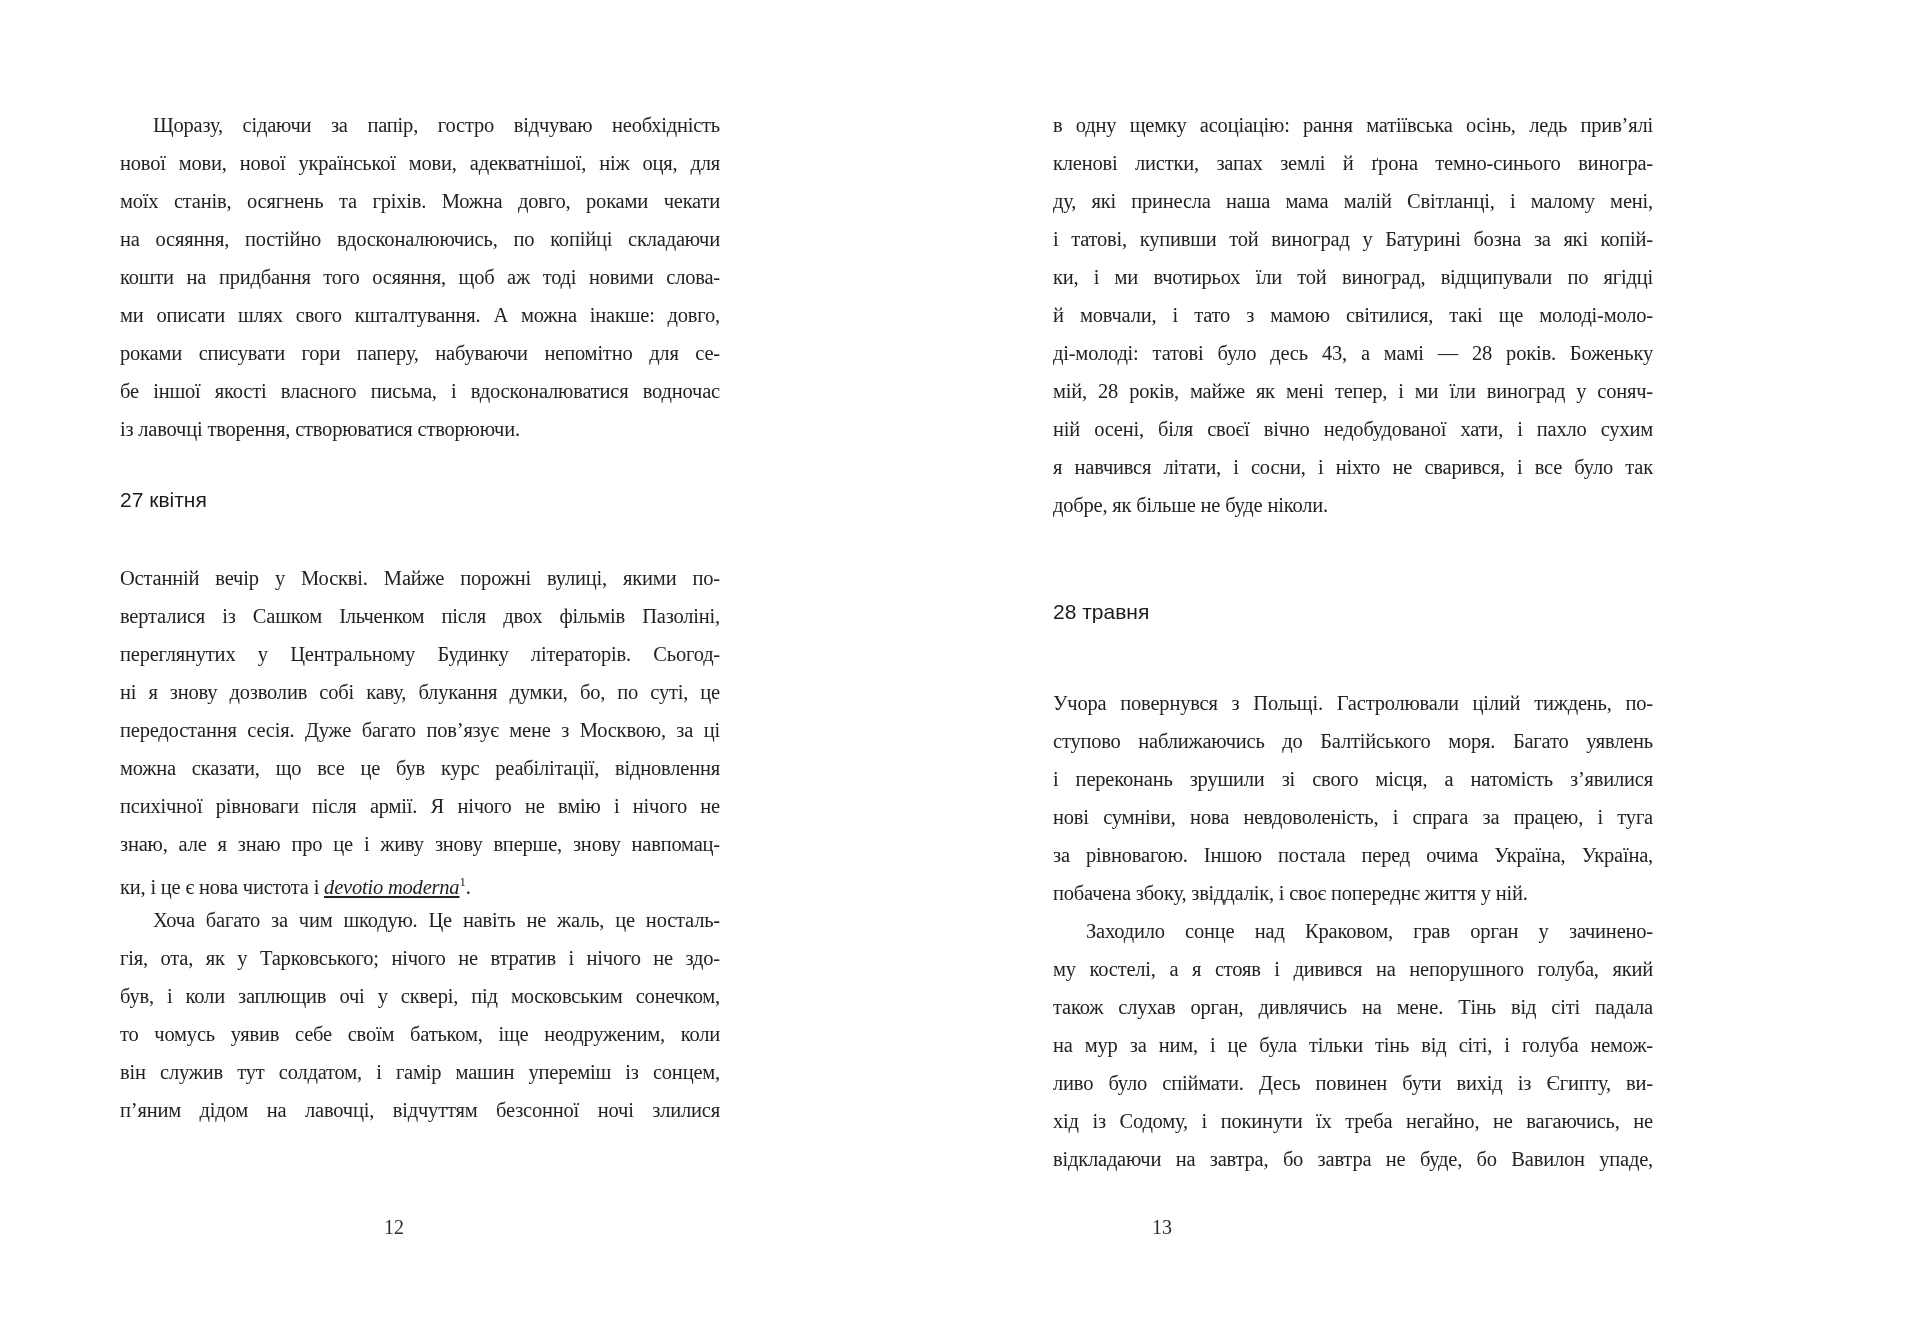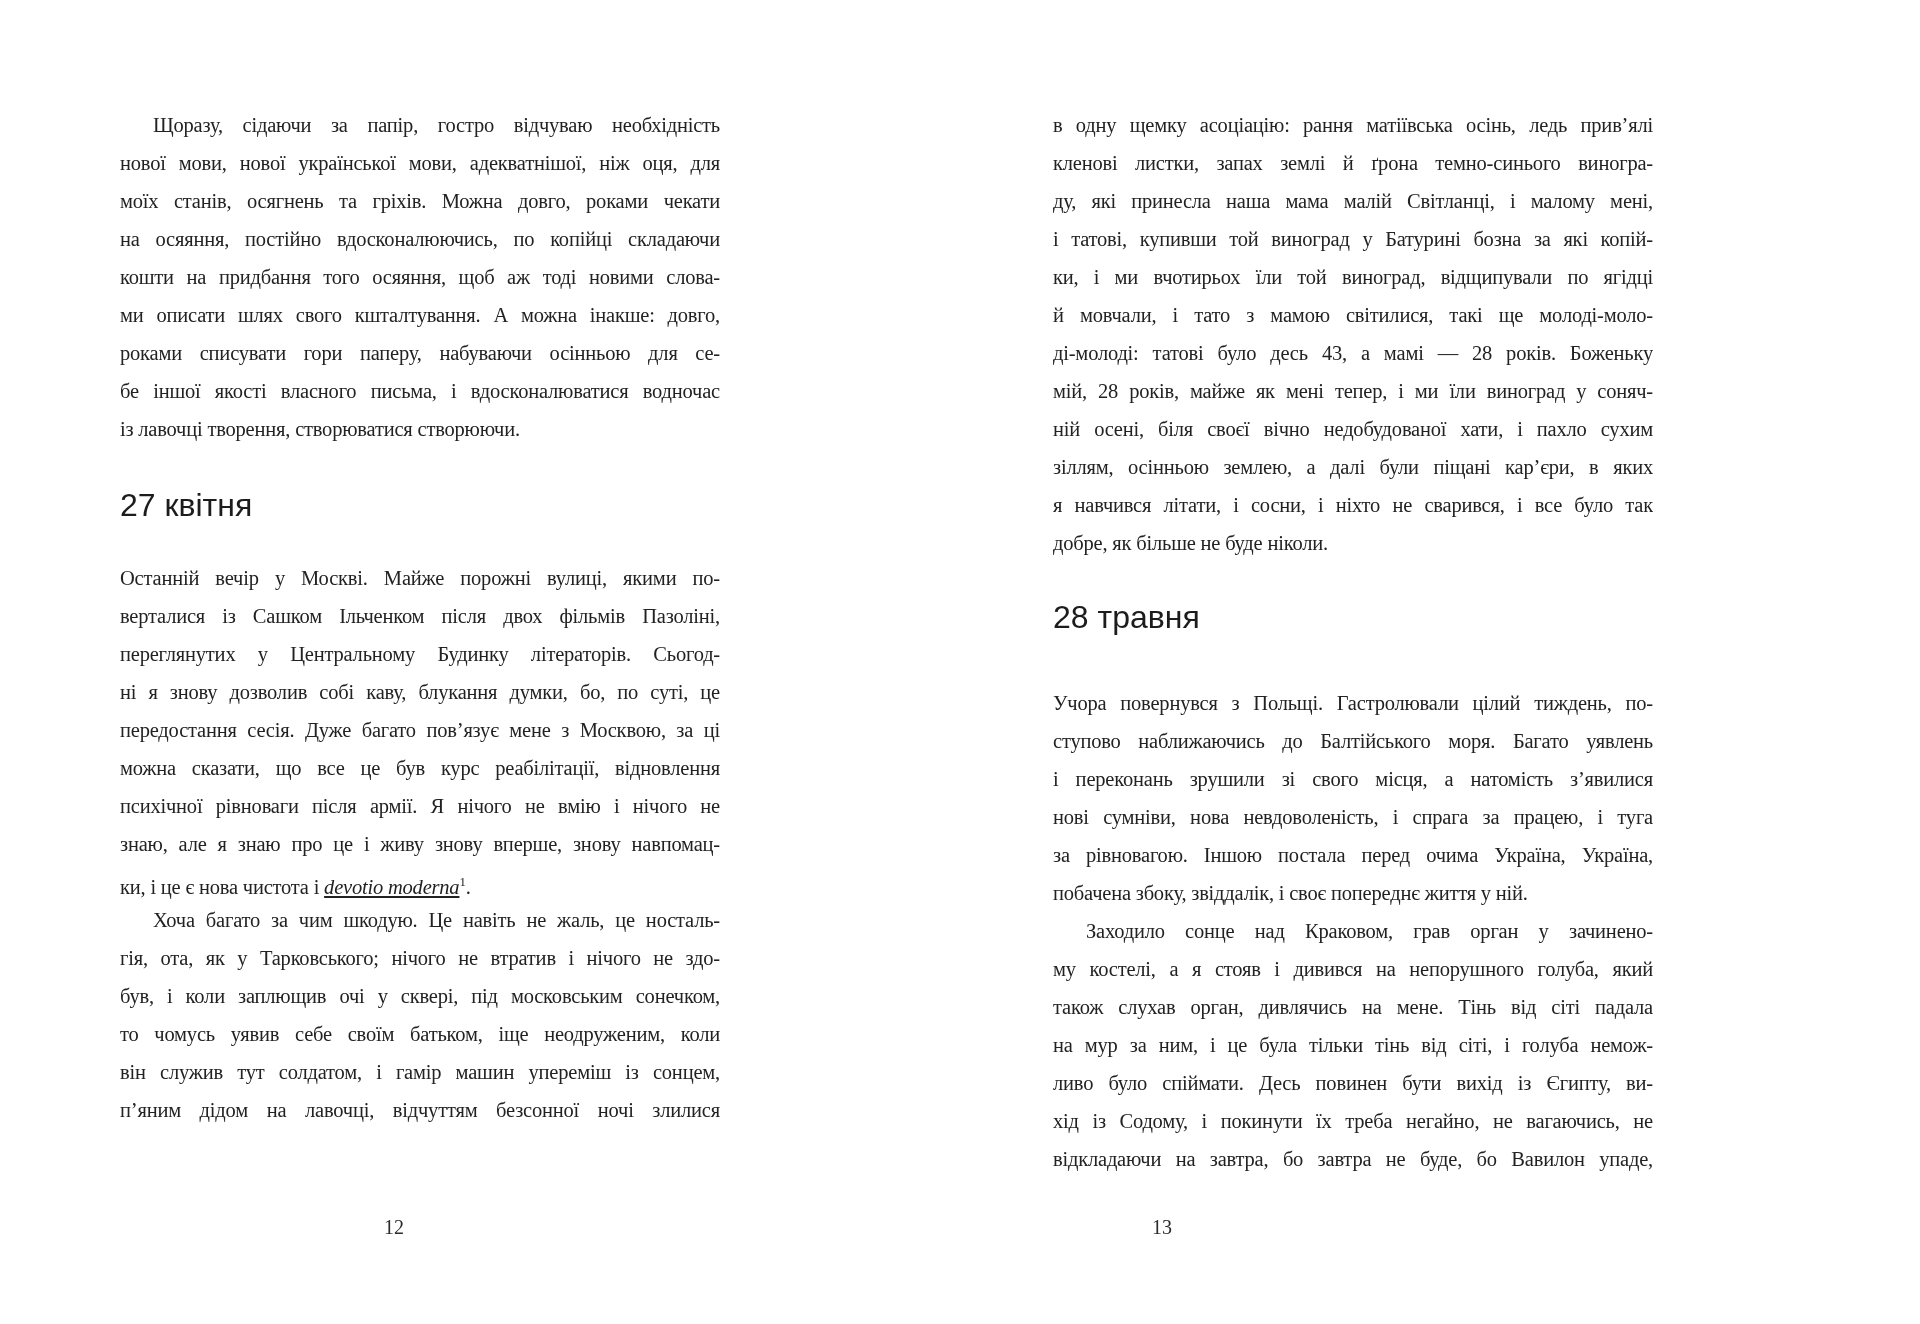--- a/index.html
+++ b/index.html
@@ -10,38 +10,38 @@
   }
   .col{position:absolute;width:600px;}
   .line{
     height:38px;line-height:38px;font-size:20.5px;letter-spacing:-0.2px;
     text-align:justify;text-align-last:justify;overflow:hidden;white-space:normal;
   }
   .para:not(.cont) .line:last-child{text-align-last:left;}
   .para.indent .line:first-child{text-indent:33px;}
   .heading{
     position:absolute;font-family:"Liberation Sans","DejaVu Sans",sans-serif;
-    font-size:32px;line-height:1;color:#1c1c1c;
+    font-size:21px;line-height:1;color:#1c1c1c;
   }
   .folio{position:absolute;font-size:20px;line-height:1;color:#2b2b2b;}
   .it{font-style:italic;text-decoration:underline;}
   .sup{font-size:0.62em;vertical-align:super;letter-spacing:0;}
 </style>
 </head>
 <body>
 
 <div class="col" style="left:120px;top:106px;">
   <div class="para indent">
       <div class="line">Щоразу, сідаючи за папір, гостро відчуваю необхідність</div>
       <div class="line">нової мови, нової української мови, адекватнішої, ніж оця, для</div>
       <div class="line">моїх станів, осягнень та гріхів. Можна довго, роками чекати</div>
       <div class="line">на осяяння, постійно вдосконалюючись, по копійці складаючи</div>
       <div class="line">кошти на придбання того осяяння, щоб аж тоді новими слова-</div>
       <div class="line">ми описати шлях свого кшталтування. А можна інакше: довго,</div>
-      <div class="line">роками списувати гори паперу, набуваючи осінньою для се-</div>
+      <div class="line">роками списувати гори паперу, набуваючи непомітно для се-</div>
       <div class="line">бе іншої якості власного письма, і вдосконалюватися водночас</div>
       <div class="line">із лавочці творення, створюватися створюючи.</div>
     </div>
 </div>
 
 <div class="heading" style="left:120px;top:489px;">27 квітня</div>
 
 <div class="col" style="left:120px;top:559px;">
   <div class="para">
       <div class="line">Останній вечір у Москві. Майже порожні вулиці, якими по-</div>
@@ -70,21 +70,20 @@
   <div class="para">
       <div class="line">в одну щемку асоціацію: рання матіївська осінь, ледь прив’ялі</div>
       <div class="line">кленові листки, запах землі й ґрона темно-синього виногра-</div>
       <div class="line">ду, які принесла наша мама малій Світланці, і малому мені,</div>
       <div class="line">і татові, купивши той виноград у Батурині бозна за які копій-</div>
       <div class="line">ки, і ми вчотирьох їли той виноград, відщипували по ягідці</div>
       <div class="line">й мовчали, і тато з мамою світилися, такі ще молоді-моло-</div>
       <div class="line">ді-молоді: татові було десь 43, а мамі — 28 років. Боженьку</div>
       <div class="line">мій, 28 років, майже як мені тепер, і ми їли виноград у соняч-</div>
       <div class="line">ній осені, біля своєї вічно недобудованої хати, і пахло сухим</div>
-      <div class="line">зіллям, осінньою землею, а далі були піщані кар’єри, в яких</div>
       <div class="line">я навчився літати, і сосни, і ніхто не сварився, і все було так</div>
       <div class="line">добре, як більше не буде ніколи.</div>
     </div>
 </div>
 
 <div class="heading" style="left:1053px;top:601px;">28 травня</div>
 
 <div class="col" style="left:1053px;top:672px;margin-top:12px;">
   <div class="para">
       <div class="line">Учора повернувся з Польщі. Гастролювали цілий тиждень, по-</div>

